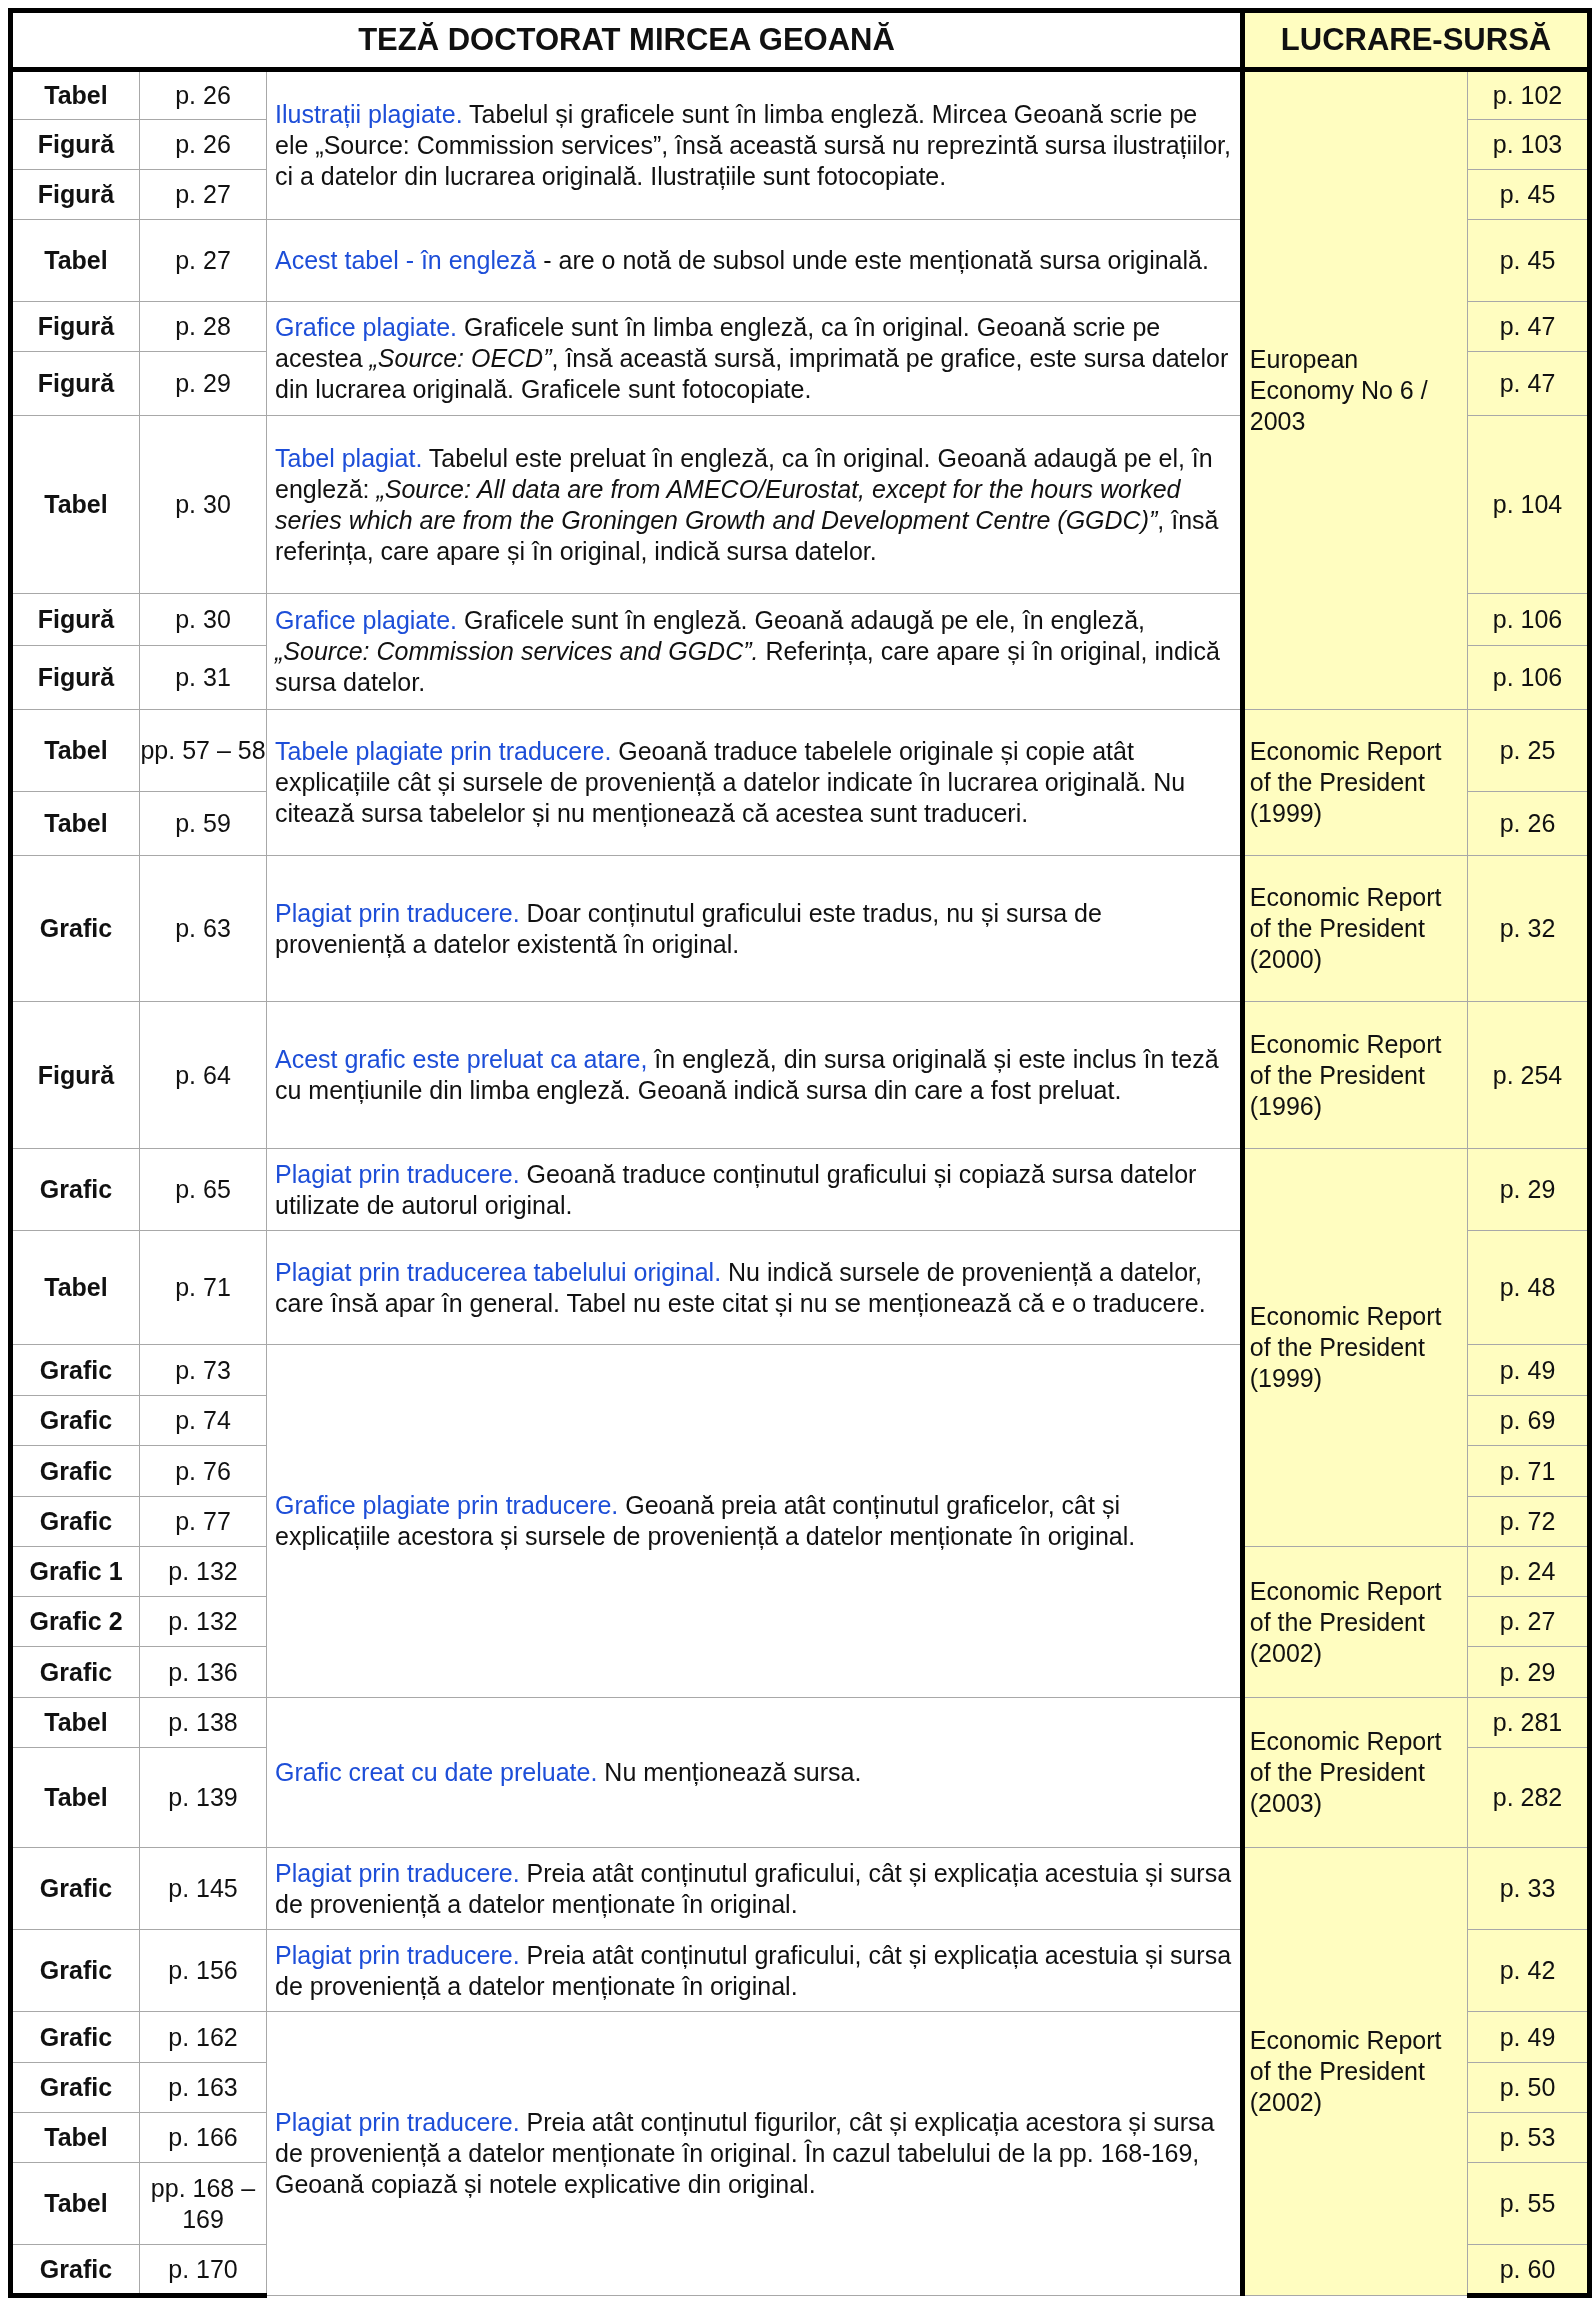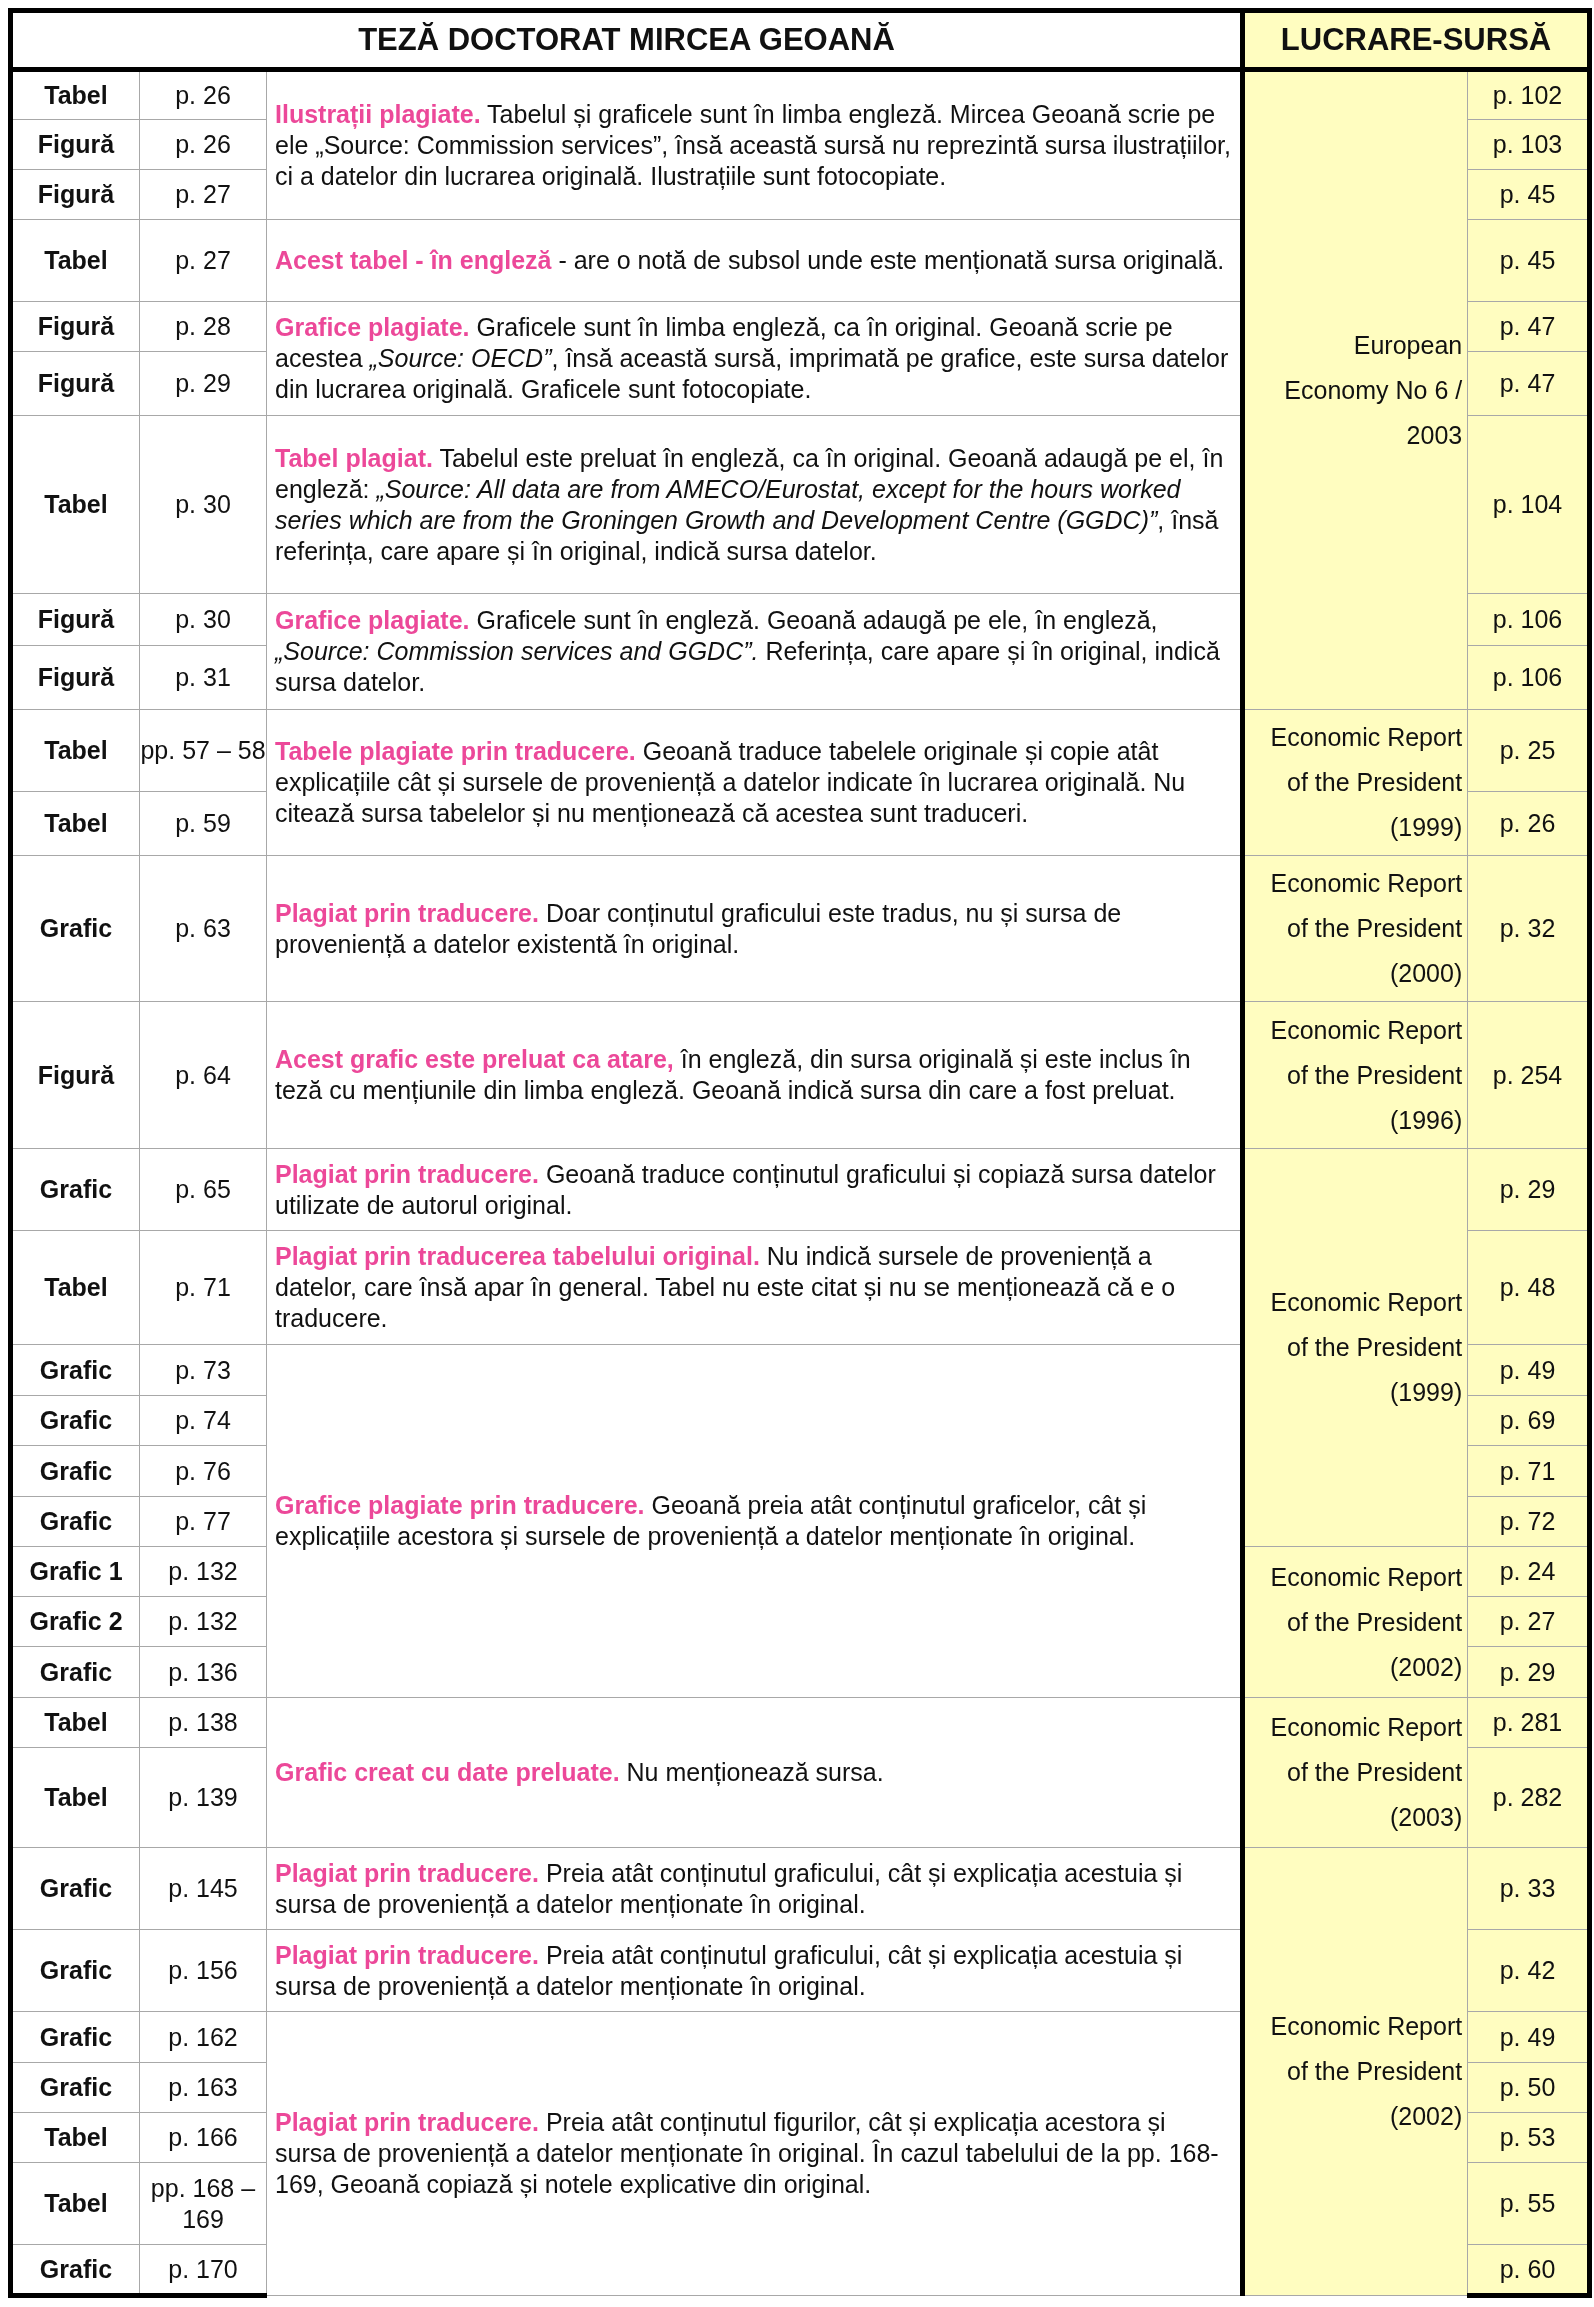--- a/index.html
+++ b/index.html
@@ -7,24 +7,24 @@
   #wrap { position: absolute; left: 8px; top: 8px; width: 1580px; }
   table { border-collapse: collapse; width: 1580px; table-layout: fixed; }
   col.c1 { width: 129px; } col.c2 { width: 127px; } col.c3 { width: 976px; } col.c4 { width: 225px; } col.c5 { width: 122px; }
   th { height: 52px; font-family: "Liberation Sans", sans-serif; font-weight: 700; font-size: 31px; letter-spacing: 0px; border: 5.6px solid #000; text-align: center; vertical-align: middle; }
   th.left { background: #fff; border-right: 5.6px solid #000; }
   th.right { background: #fffdc0; }
   td { border: 1.6px solid #a8a8a8; font-size: 25px; line-height: 31px; vertical-align: middle; padding: 0; }
   td.type { font-weight: 700; text-align: center; background: #fff; border-left: 5.6px solid #000; }
   td.page { text-align: center; background: #fff; }
   td.desc { background: #fff; padding: 0 8px 0 8px; text-align: left; border-right: 5.6px solid #000; }
-  td.src { background: #fffdc0; text-align: right; padding: 0 4.8px; line-height: 45px; border-left: 5.6px solid #000; }
+  td.src { background: #fffdc0; text-align: left; padding: 0 4.8px; line-height: 31px; border-left: 5.6px solid #000; }
   td.spage { background: #fffdc0; text-align: center; border-right: 5.6px solid #000; }
   tr.last td { border-bottom: 5.6px solid #000; }
-  .red { color: #ec4899; font-weight: 700; }
+  .red { color: #1d4ed8; font-weight: 400; }
   .it { font-style: italic; margin-top: 26px; }
 </style>
 </head>
 <body>
 
 <div id="wrap">
   <table>
     <colgroup>
         <col class="c1">
         <col class="c2">

